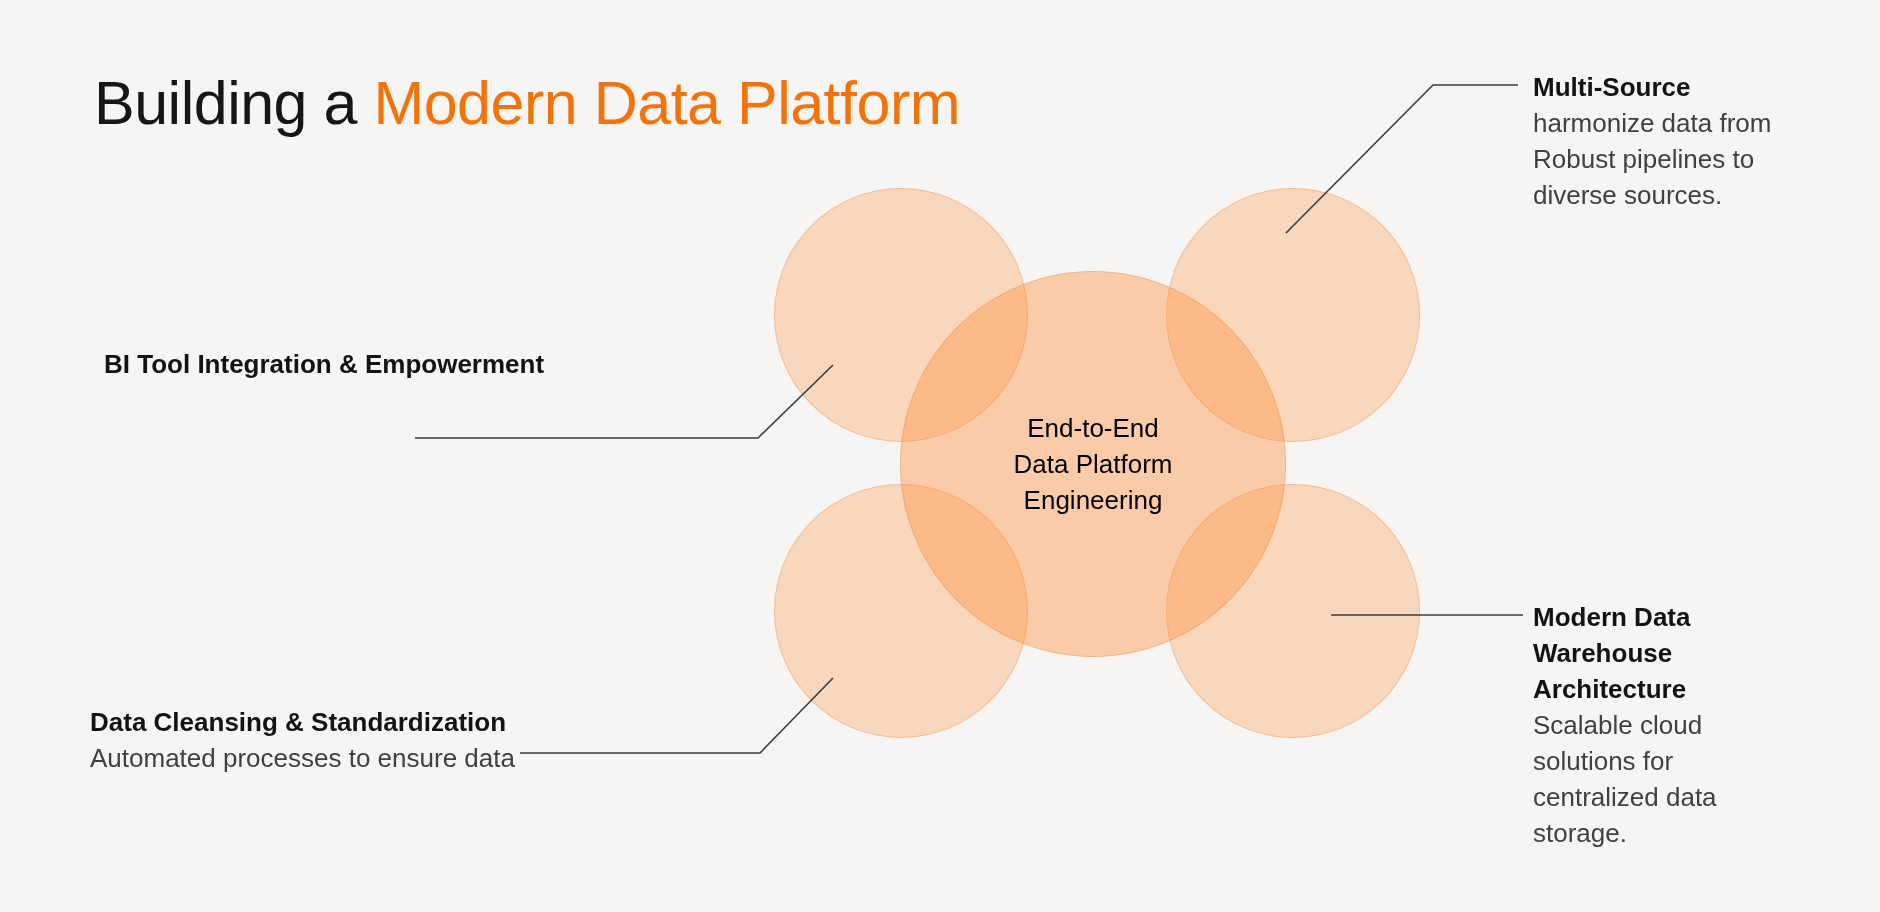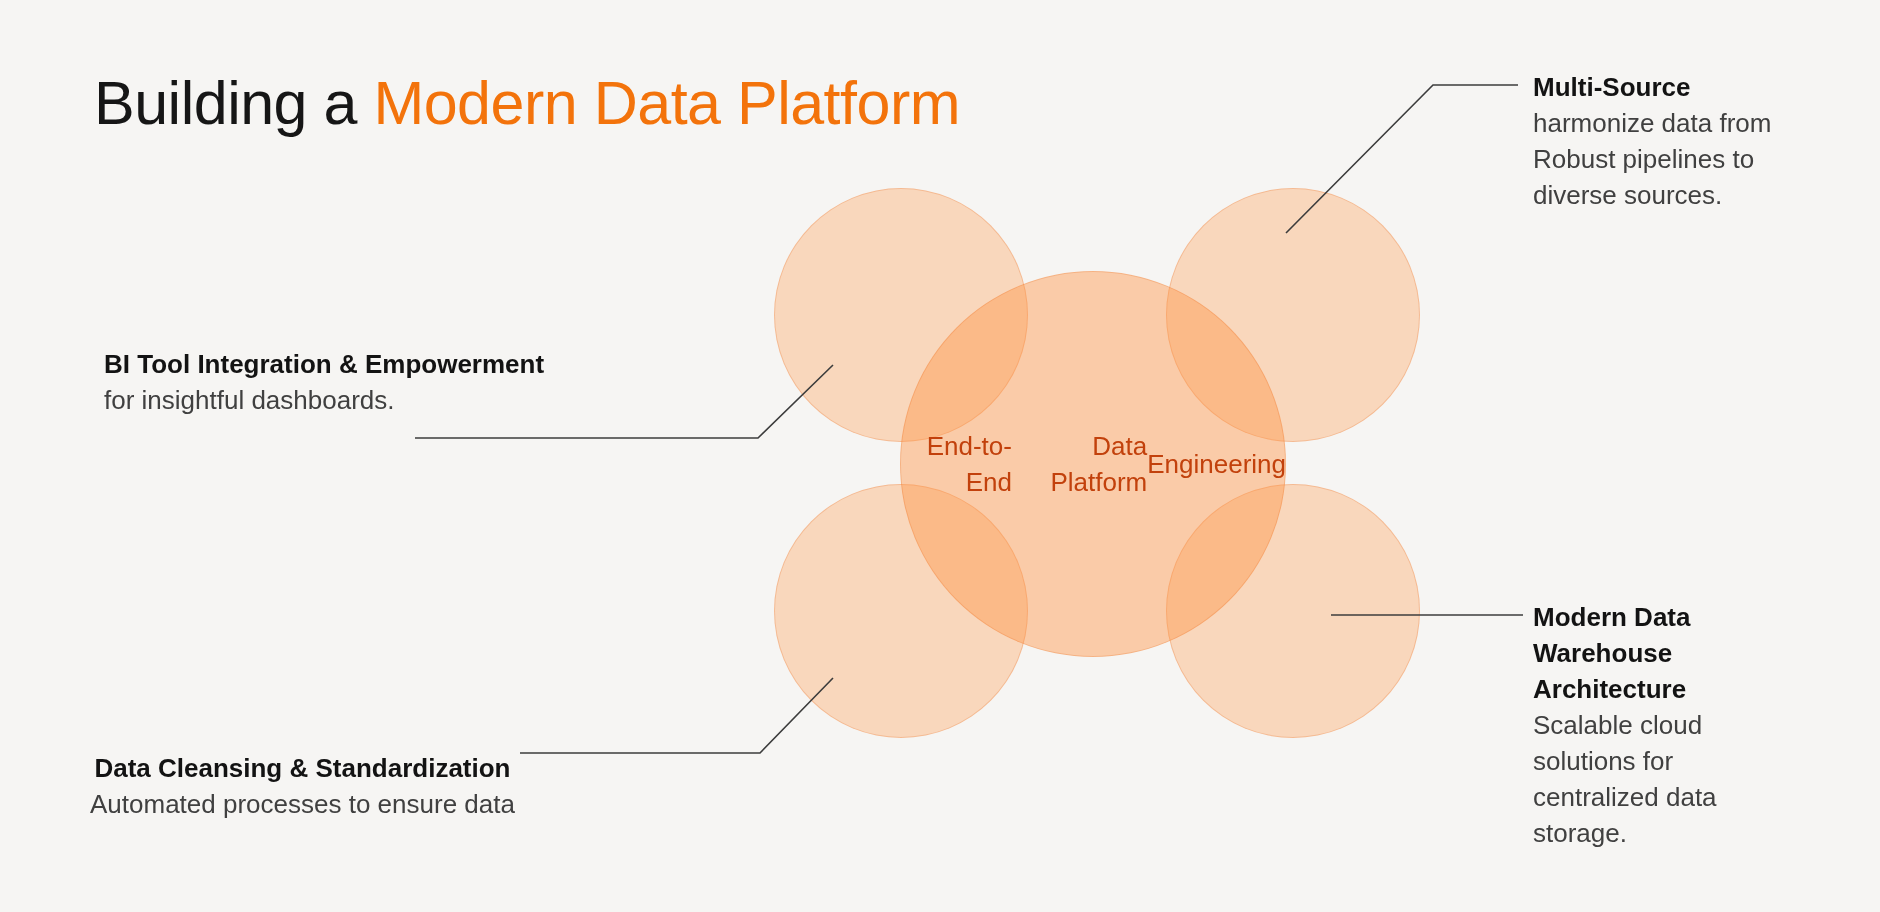--- a/index.html
+++ b/index.html
@@ -32,39 +32,39 @@
   .circle-tr { left: 1166px; top: 188px; width: 254px; height: 254px; }
   .circle-bl { left: 774px; top: 484px; width: 254px; height: 254px; }
   .circle-br { left: 1166px; top: 484px; width: 254px; height: 254px; }
   .circle-center {
     left: 900px; top: 271px; width: 386px; height: 386px;
     background: rgba(255, 145, 64, 0.42);
   }
   .center-label {
     position: absolute;
     left: 900px; top: 271px; width: 386px; height: 386px;
-    display: flex; flex-direction: row;
+    display: flex; flex-direction: column;
     align-items: center; justify-content: center;
     text-align: right;
     font-size: 26px; line-height: 36px;
     font-weight: 500;
-    color: #c2410c;
+    color: #000000;
   }
 
   .callout {
     position: absolute;
     font-size: 26px;
     line-height: 36px;
     white-space: nowrap;
   }
   .callout .t { font-weight: 700; color: #131313; }
   .callout .b { font-weight: 400; color: #404040; }
 
   .callout-bi        { left: 90px;   top: 346px; margin-left: 14px; }
-  .callout-cleansing { left: 90px;   top: 750px; text-align: center; }
+  .callout-cleansing { left: 90px;   top: 704px; }
   .callout-multi     { left: 1533px; top: 69px;  }
   .callout-warehouse { left: 1533px; top: 599px; }
 
   .connector-layer {
     position: absolute;
     left: 0; top: 0;
     pointer-events: none;
   }
 </style>
 </head>
@@ -88,21 +88,20 @@
 
 <svg class="connector-layer" width="1880" height="912" viewBox="0 0 1880 912">
   <polyline points="1286,233 1433,85 1518,85" fill="none" stroke="#3c3c3c" stroke-width="1.6"></polyline>
   <polyline points="833,365 758,438 415,438" fill="none" stroke="#3c3c3c" stroke-width="1.6"></polyline>
   <polyline points="833,678 760,753 520,753" fill="none" stroke="#3c3c3c" stroke-width="1.6"></polyline>
   <polyline points="1331,615 1523,615" fill="none" stroke="#3c3c3c" stroke-width="1.6"></polyline>
 </svg>
 
 <div class="callout callout-bi">
   <div class="t">BI Tool Integration &amp; Empowerment</div>
-  <div class="b">for insightful dashboards.</div>
 </div>
 
 <div class="callout callout-cleansing">
   <div class="t">Data Cleansing &amp; Standardization</div>
   <div class="b">Automated processes to ensure data</div>
 </div>
 
 <div class="callout callout-multi">
   <div class="t">Multi-Source</div>
   <div class="b">harmonize data from</div>

